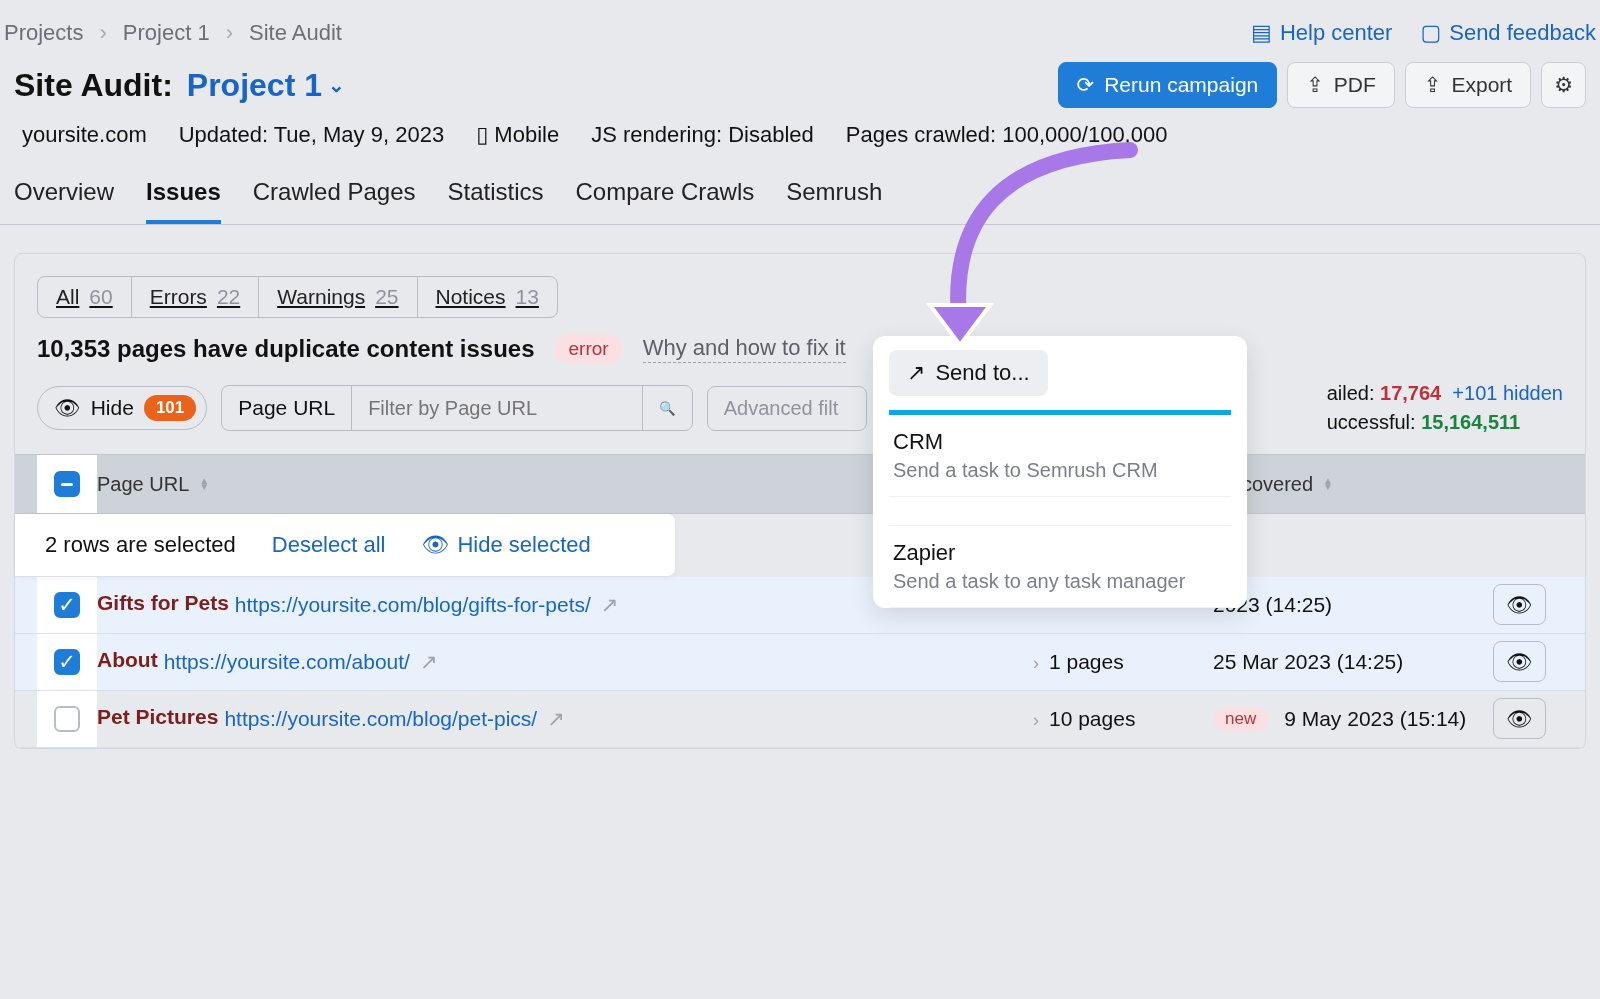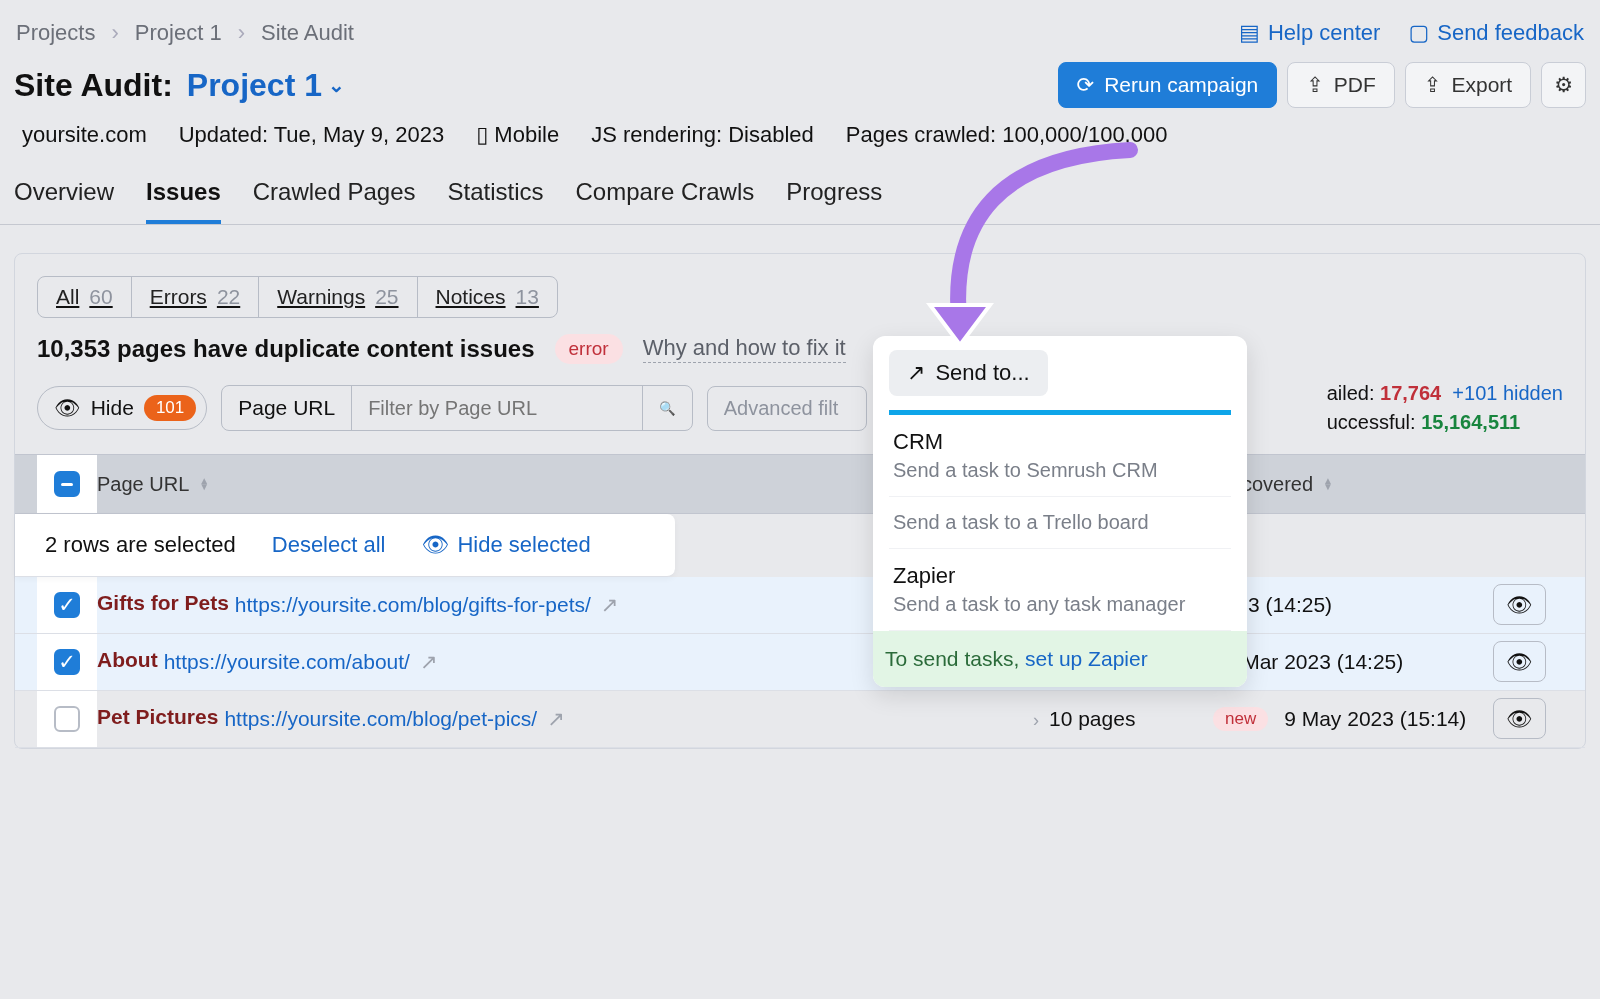--- a/index.html
+++ b/index.html
@@ -1,19 +1,19 @@
 <!DOCTYPE html>
 <html><head>
 <meta charset="utf-8">
 <style>
 * { box-sizing: border-box; margin: 0; padding: 0; }
 body { font-family: -apple-system, BlinkMacSystemFont, "Segoe UI", Helvetica, Arial, sans-serif; background: #e8e9ec; color: #111; width: 1600px; height: 999px; position: relative; overflow: hidden; }
 
 
-.breadcrumb { display: flex; align-items: center; gap: 16px; padding: 20px 16px 10px; font-size: 22px; color: #6b6f78; text-align: center; }
+.breadcrumb { display: flex; align-items: center; gap: 16px; padding: 20px 4px 10px; font-size: 22px; color: #6b6f78; text-align: center; }
 .breadcrumb a { color: #6b6f78; text-decoration: none; }
 .breadcrumb .sep { color: #aab; }
 .top-links { margin-left: auto; display: flex; gap: 28px; }
 .top-links a { color: #1766c6; text-decoration: none; display: inline-flex; align-items: center; gap: 8px; font-size: 22px; }
 
 
 .title-row { display: flex; align-items: center; padding: 6px 14px 10px; gap: 14px; }
 .title-row h1 { font-size: 32px; font-weight: 700; color: #111; }
 .project-select { color: #1766c6; font-size: 32px; font-weight: 600; display: inline-flex; align-items: center; gap: 6px; }
 .actions { margin-left: auto; display: flex; gap: 10px; }
@@ -37,21 +37,21 @@
 .pill:last-child { border-right: none; }
 .pill .count { color: #8e939e; }
 
 .issue-header { display: flex; align-items: center; gap: 20px; padding: 0 22px 18px; }
 .issue-header h2 { font-size: 24px; font-weight: 700; }
 .badge-error { background: #fbe0e3; color: #c0303a; padding: 4px 14px; border-radius: 16px; font-size: 19px; }
 .whyfix { color: #5c6069; font-size: 22px; border-bottom: 1px dashed #9ea3ad; padding-bottom: 1px; cursor: pointer; }
 
 .toolbar { display: flex; align-items: center; gap: 14px; padding: 0 22px 20px; }
 .hide-btn { display: inline-flex; align-items: center; gap: 10px; border: 1px solid #b7bcc6; border-radius: 999px; padding: 8px 10px 8px 16px; font-size: 21px; cursor: pointer; }
-.hide-count { background: #eb631a; color: #fff; border-radius: 999px; padding: 3px 12px; font-size: 17px; font-weight: 400; }
+.hide-count { background: #eb631a; color: #fff; border-radius: 999px; padding: 3px 12px; font-size: 17px; font-weight: 700; }
 .input-wrap { display: flex; border: 1px solid #b7bcc6; border-radius: 8px; overflow: hidden; }
 .input-wrap .lbl { padding: 10px 16px; font-size: 21px; border-right: 1px solid #b7bcc6; }
 .input-wrap input { border: none; padding: 10px 16px; font-size: 20px; width: 290px; background: transparent; outline: none; color: #333; }
 .input-wrap .search-btn { border: none; border-left: 1px solid #b7bcc6; padding: 0 16px; background: transparent; cursor: pointer; }
 .adv-filter { border: 1px solid #b7bcc6; border-radius: 8px; padding: 10px 16px; font-size: 20px; color: #8e939e; width: 160px; overflow: hidden; white-space: nowrap; }
 
 .stats-right { margin-left: auto; font-size: 20px; display: flex; flex-direction: column; gap: 6px; text-align: left; }
 .stats-right .fail { color: #c0303a; font-weight: 600; }
 .stats-right .hidden { color: #1766c6; }
 .stats-right .succ { color: #18853e; font-weight: 600; }
@@ -147,21 +147,21 @@
   <span>JS rendering: Disabled</span>
   <span>Pages crawled: 100,000/100,000</span>
 </div>
 
 <div class="tabs">
   <div class="tab">Overview</div>
   <div class="tab active">Issues</div>
   <div class="tab">Crawled Pages</div>
   <div class="tab">Statistics</div>
   <div class="tab">Compare Crawls</div>
-  <div class="tab">Progress</div>
+  <div class="tab">Semrush</div>
 </div>
 
 <div class="panel">
   <div class="filter-pills">
     <div class="pill-group">
       <div class="pill">
           <span>All</span>
           <span class="count">60</span>
         </div>
       <div class="pill">
@@ -279,29 +279,25 @@
   <div class="sendto-btn">
     <span>↗</span>
     <span>Send to...</span>
   </div>
   <div class="sendto-menu">
     <div class="sendto-item">
       <div class="t">CRM</div>
       <div class="d">Send a task to Semrush CRM</div>
     </div>
     <div class="sendto-item">
-      <div class="d">Send a task to a Trello board</div>
     </div>
     <div class="sendto-item">
       <div class="t">Zapier</div>
       <div class="d">Send a task to any task manager</div>
     </div>
-  </div>
-  <div class="sendto-footer">
-    <span>To send tasks, </span><a href="#">set up Zapier</a>
   </div>
 </div>
 
 <svg class="arrow-svg" width="300" height="240">
   <defs>
     <marker id="ah" markerWidth="14" markerHeight="14" refX="7" refY="7" orient="auto">
       <path d="M2,2 L12,7 L2,12 Z" fill="#a877e8"></path>
     </marker>
   </defs>
   <path d="M 260 20 Q 70 30 90 200" stroke="#a877e8" stroke-width="16" fill="none" stroke-linecap="round"></path>

